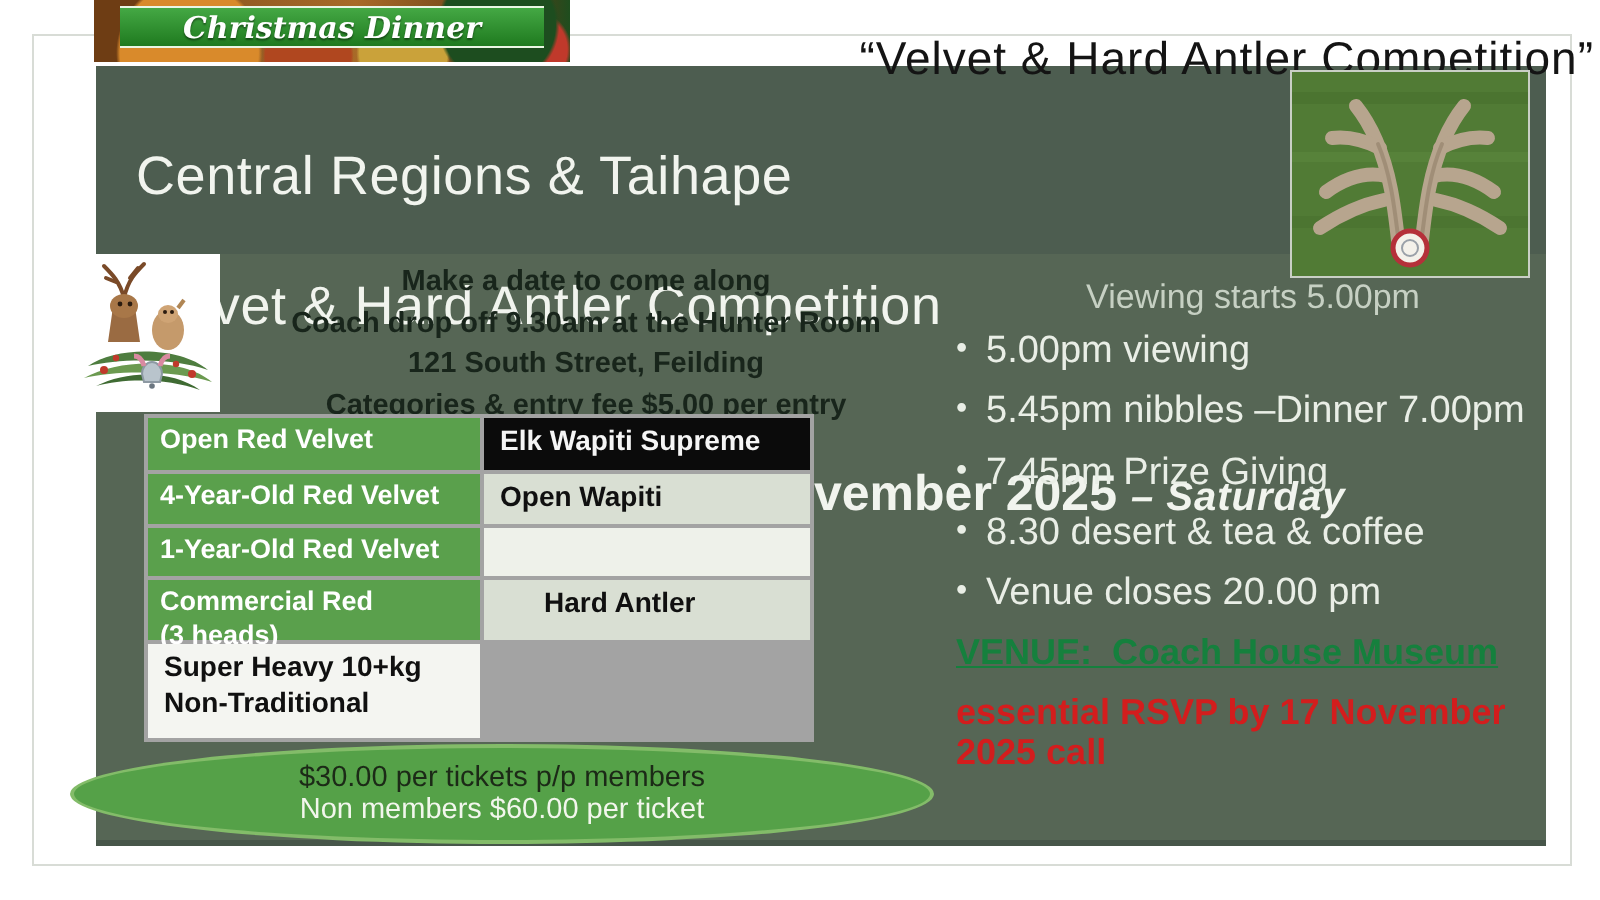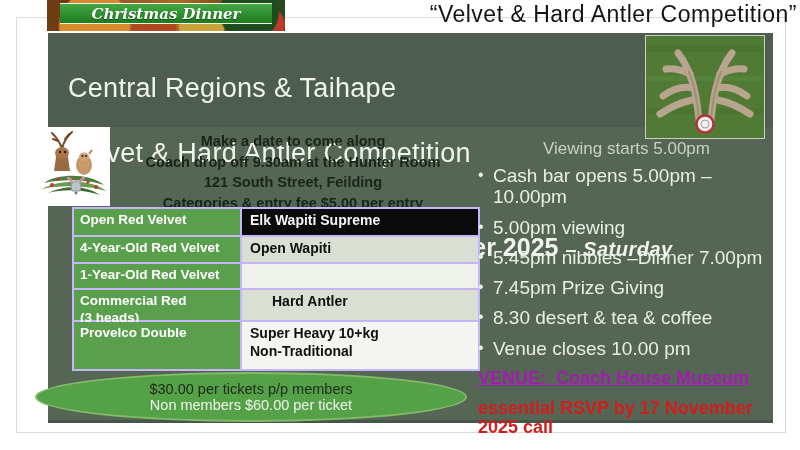--- a/index.html
+++ b/index.html
@@ -5,21 +5,21 @@
   * { margin:0; padding:0; box-sizing:border-box; }
   html,body { width:800px; height:450px; background:#ffffff; font-family:"Liberation Sans", sans-serif; overflow:hidden; }
   .stage { position:relative; width:800px; height:450px; background:#fff; }
 
   .frame { position:absolute; left:16px; top:17px; width:770px; height:416px; border:1px solid #d8dcd6; background:#fff; }
 
   .panel { position:absolute; left:48px; top:33px; width:725px; height:390px; background:#566655; border-bottom:3px solid #47564a; }
   .band  { position:absolute; left:48px; top:33px; width:725px; height:94px; background:#4d5d50; }
 
   
-  .top-title { position:absolute; top:1px; right:3px; font-size:23px; letter-spacing:0.5px; color:#141414; white-space:nowrap; }
+  .top-title { position:absolute; top:16px; right:3px; font-size:23px; letter-spacing:0.5px; color:#141414; white-space:nowrap; }
 
   
   .banner { position:absolute; left:47px; top:0; width:238px; height:31px; overflow:hidden;
     background-color:#8a5522;
     background-image:
       radial-gradient(circle at 85% 40%, #1d4d1f 0 14%, rgba(0,0,0,0) 15%),
       radial-gradient(circle at 92% 80%, #c0392b 0 8%, rgba(0,0,0,0) 9%),
       radial-gradient(circle at 20% 85%, #d98a2b 0 18%, rgba(0,0,0,0) 19%),
       radial-gradient(circle at 45% 90%, #b0471f 0 16%, rgba(0,0,0,0) 17%),
       radial-gradient(circle at 65% 85%, #caa23a 0 14%, rgba(0,0,0,0) 15%),
@@ -44,21 +44,21 @@
   .antler-photo { position:absolute; left:646px; top:36px; width:118px; height:102px; background:#517b35; box-shadow:0 0 0 1px #c9cfc6; }
 
   
   .deer-img { position:absolute; left:38px; top:127px; width:72px; height:79px; background:#ffffff; }
 
   
   .info-block { position:absolute; left:113px; top:131px; width:360px; text-align:center;
     color:#18251b; font-weight:bold; font-size:14.5px; line-height:1.42; }
 
   
-  .cat-table { position:absolute; left:72px; top:207px; width:408px; background:#c4b5fd; padding:2px;
+  .cat-table { position:absolute; left:72px; top:207px; width:335px; background:#a3a3a3; padding:2px;
     display:grid; grid-template-columns:166px 1fr; grid-template-rows:26px 25px 24px 30px 47px; gap:2px; }
   .cat-cell { background:#5aa04c; color:#fff; font-weight:bold; font-size:13.5px; padding:3px 6px 0 6px; white-space:pre-line; line-height:1.25; }
   .award-cell { font-weight:bold; font-size:14px; color:#101010; padding:3px 6px 0 8px; white-space:pre-line; line-height:1.25; }
   .award-0 { background:#0b0b0b; color:#f5f5f5; }
   .award-1 { background:#d9dfd3; }
   .award-2 { background:#eef1ea; }
   .award-3 { background:#d9dfd3;padding-left:30px; }
   .award-4 { background:#f4f5f1; }
 
   
@@ -66,21 +66,21 @@
     background:#55a148; border:2px solid #83bc69; display:flex; align-items:center; justify-content:center;
     font-size:14.5px; white-space:nowrap;flex-direction:column; }
   .oval .members { color:#1c2a17; }
   .oval .nonmembers { color:#f2f6ec; }
 
   
   .right-col { position:absolute; left:478px; top:139px; width:297px; }
   .viewing { text-align:center; color:#c6d0c3; font-size:17px; margin-bottom:6px; }
   .sched-item { position:relative; padding-left:15px; color:#e9eee6; font-size:19px; line-height:1.12; margin-bottom:9px; width:286px; }
   .sched-item:before { content:"\2022"; position:absolute; left:0; top:1px; font-size:16px; color:#e9eee6; }
-  .venue { color:#a21caf; font-weight:bold; font-size:18px; text-decoration:underline; white-space:pre-wrap; margin-top:4px; }
+  .venue { color:#15803d; font-weight:bold; font-size:18px; text-decoration:underline; white-space:pre-wrap; margin-top:4px; }
   .rsvp { color:#d31d1d; font-weight:bold; font-size:18px; line-height:1.08; margin-top:10px; width:290px; }
 </style>
 </head>
 <body>
 
 <div class="stage">
 
   <div class="frame"></div>
   <div class="panel"></div>
   <div class="band"></div>
@@ -169,36 +169,34 @@
   <div class="cat-table">
     <div class="cat-cell">Open Red Velvet</div>
     <div class="award-cell award-0">Elk Wapiti Supreme</div>
     <div class="cat-cell">4-Year-Old Red Velvet</div>
     <div class="award-cell award-1">Open Wapiti</div>
     <div class="cat-cell">1-Year-Old Red Velvet</div>
     <div class="award-cell award-2"></div>
     <div class="cat-cell">Commercial Red
 (3 heads)</div>
     <div class="award-cell award-3">Hard Antler</div>
-    <div class="cat-cell">Provelco Double</div>
     <div class="award-cell award-4">Super Heavy 10+kg
 Non-Traditional</div>
   </div>
 
   <div class="oval">
     <span class="members">$30.00 per tickets p/p members</span>
       <span class="nonmembers"> Non members $60.00 per ticket</span>
   </div>
 
   <div class="right-col">
     <div class="viewing">Viewing starts 5.00pm</div>
-    <div class="sched-item">Cash bar opens 5.00pm – 10.00pm</div>
     <div class="sched-item">5.00pm viewing</div>
     <div class="sched-item">5.45pm nibbles –Dinner 7.00pm</div>
     <div class="sched-item">7.45pm Prize Giving</div>
     <div class="sched-item">8.30 desert &amp; tea &amp; coffee</div>
-    <div class="sched-item">Venue closes 10.00 pm</div>
+    <div class="sched-item">Venue closes 20.00 pm</div>
     <div class="venue">VENUE:  Coach House Museum</div>
     <div class="rsvp">essential RSVP by 17 November 2025 call</div>
 
   </div>
 
 </div>
 
 </body></html>

